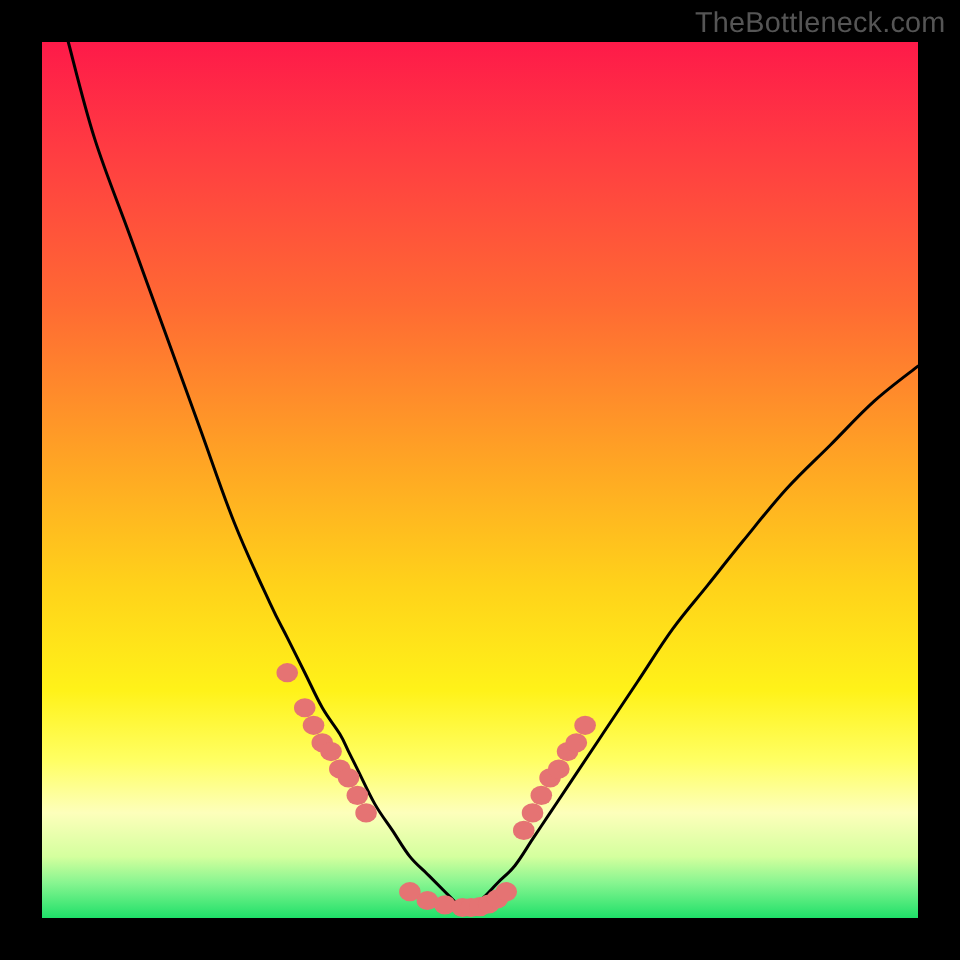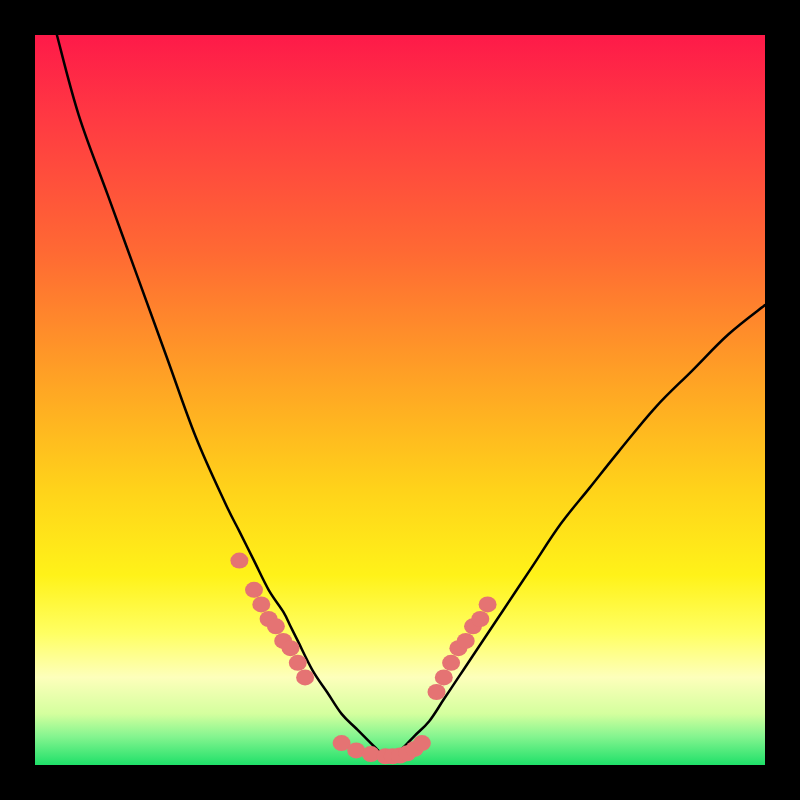--- a/index.html
+++ b/index.html
@@ -57,20 +57,21 @@
     top: 0;
     width: 730px;
     height: 730px;
     overflow: visible;
   }
 </style>
 </head>
 <body>
 
 <div class="frame">
+  <div class="watermark">TheBottleneck.com</div>
   <div class="plot-area">
     <svg class="curves" viewBox="0 0 730 730" preserveAspectRatio="none">
       <g id="curve-layer">
           <path d="M 21.9 0 C 25.842 14.453999999999992, 34.602 51.39199999999995, 43.8 80.29999999999995 C 52.998 109.20799999999996, 62.488 131.692, 73 160.60000000000002 C 83.512 189.50800000000004, 91.688 211.992, 102.2 240.89999999999998 C 112.712 269.808, 120.888 292.292, 131.4 321.2 C 141.912 350.108, 150.088 375.22, 160.6 401.5 C 171.112 427.78, 181.916 450.118, 189.8 467.2 C 197.68400000000003 484.282, 199.144 485.888, 204.4 496.4 C 209.656 506.912, 213.744 515.0880000000001, 219 525.6 C 224.256 536.112, 228.344 545.602, 233.6 554.8 C 238.856 563.9979999999999, 244.258 570.13, 248.20000000000002 576.7 C 252.14200000000002 583.2700000000001, 252.87199999999999 586.044, 255.49999999999997 591.3 C 258.128 596.5559999999999, 258.858 598.016, 262.8 605.9 C 266.742 613.784, 272.144 625.902, 277.4 635.1 C 282.65599999999995 644.298, 286.744 649.116, 292 657 C 297.256 664.884, 301.344 672.3299999999999, 306.59999999999997 678.9 C 311.85599999999994 685.47, 315.94399999999996 688.244, 321.2 693.5 C 326.456 698.756, 331.858 704.158, 335.8 708.1 C 339.742 712.042, 340.472 712.7719999999999, 343.09999999999997 715.4 C 345.72799999999995 718.028, 349.08599999999996 721.3860000000001, 350.4 722.7" fill="none" stroke="#000000" stroke-width="2.5" stroke-linecap="round"></path>
           <path d="M 350.4 722.7 C 353.02799999999996 721.3860000000001, 359.74399999999997 719.342, 365 715.4 C 370.25600000000003 711.458, 374.344 706.0559999999999, 379.6 700.8 C 384.85600000000005 695.544, 388.9440000000001 692.7700000000001, 394.20000000000005 686.2 C 399.456 679.63, 403.54400000000004 672.184, 408.8 664.3 C 414.056 656.4159999999999, 418.144 650.284, 423.4 642.4 C 428.65599999999995 634.516, 430.116 632.326, 438 620.5 C 445.884 608.674, 456.688 592.4680000000001, 467.2 576.7 C 477.712 560.932, 485.88800000000003 548.668, 496.40000000000003 532.9 C 506.91200000000003 517.132, 515.0880000000001 503.55400000000003, 525.6 489.1 C 536.112 474.646, 544.288 465.74, 554.8 452.6 C 565.3119999999999 439.46000000000004, 572.174 430.55400000000003, 584 416.1 C 595.826 401.646, 607.36 386.754, 620.5 372.3 C 633.64 357.846, 643.86 348.93999999999994, 657 335.79999999999995 C 670.14 322.65999999999997, 680.36 311.126, 693.5 299.3 C 706.64 287.47400000000005, 723.43 275.356, 730 270.1" fill="none" stroke="#000000" stroke-width="2.5" stroke-linecap="round"></path>
         </g>
       <g id="marker-layer">
           <ellipse cx="204.4" cy="525.6" rx="9" ry="8" fill="#e57373" stroke="#cc5f5f" stroke-width="0"></ellipse>
           <ellipse cx="219" cy="554.8" rx="9" ry="8" fill="#e57373" stroke="#cc5f5f" stroke-width="0"></ellipse>
           <ellipse cx="226.3" cy="569.4" rx="9" ry="8" fill="#e57373" stroke="#cc5f5f" stroke-width="0"></ellipse>

